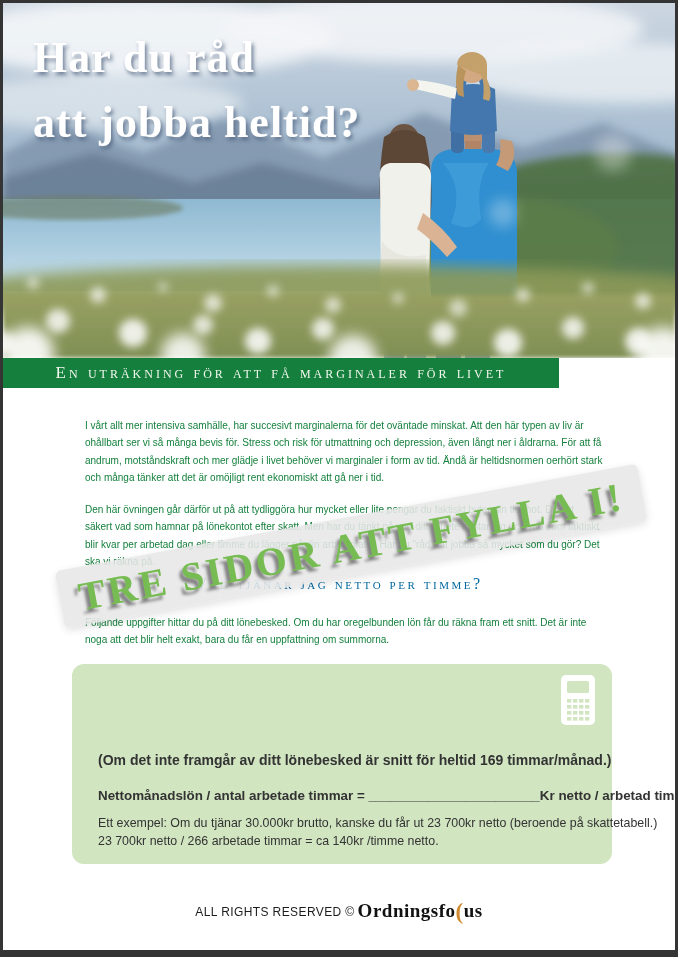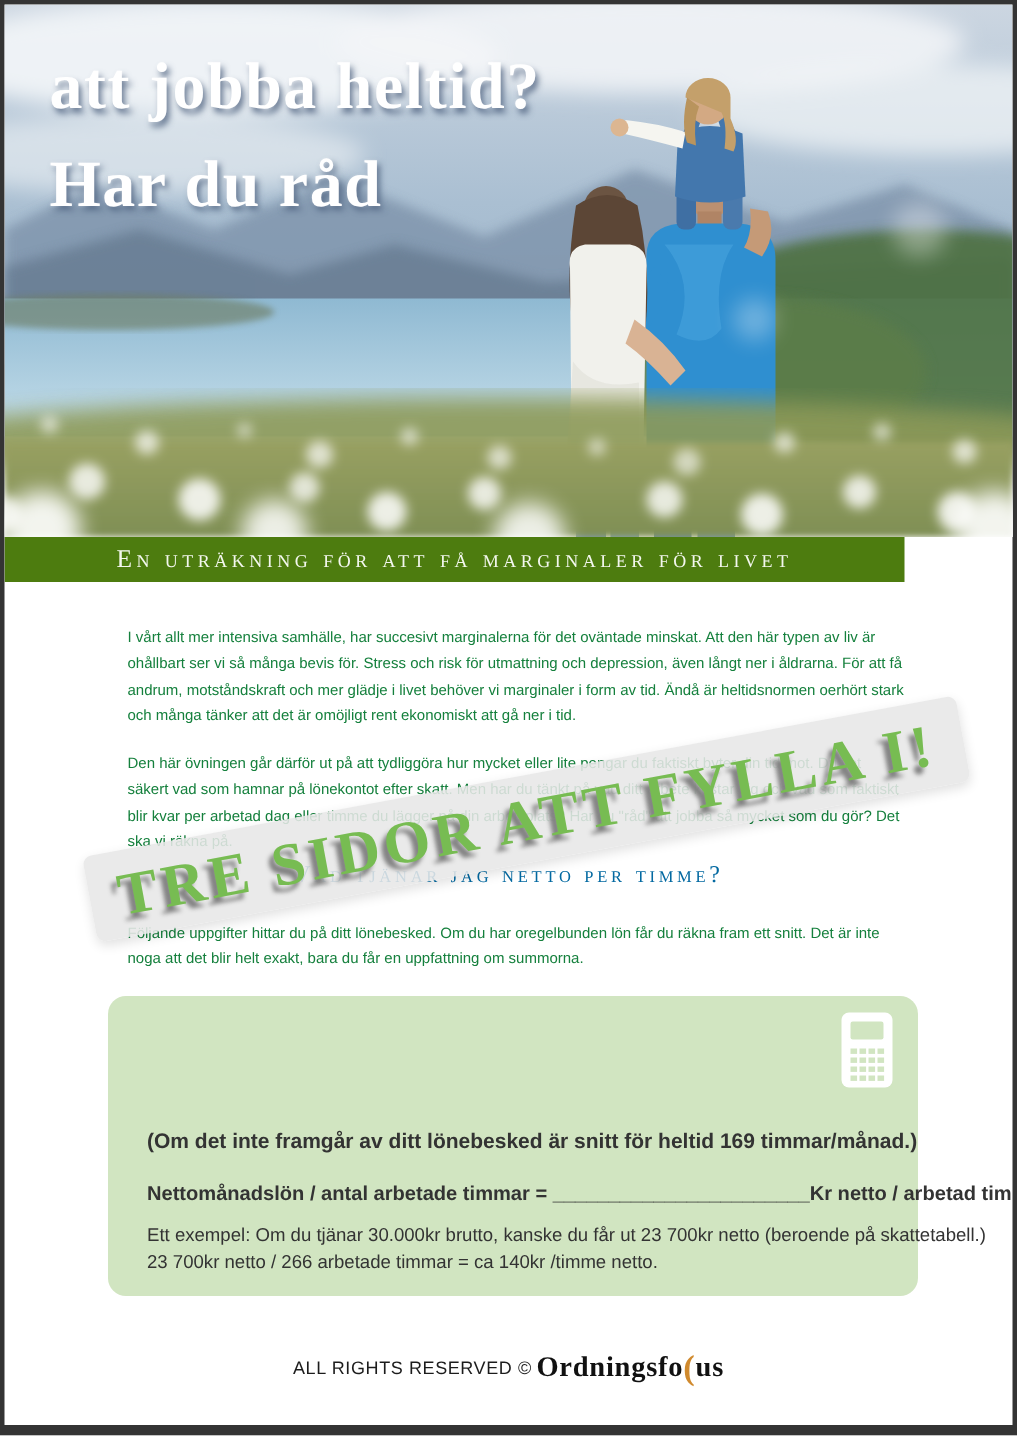--- a/index.html
+++ b/index.html
@@ -13,22 +13,22 @@
   .hero{position:absolute; left:0; top:0; width:672px; height:355px; overflow:hidden;}
   .hero svg{display:block;}
   .hero-title{
     position:absolute; left:30px; top:22px; width:420px;
     font-family:cursive; font-weight:600; font-size:44px; line-height:1.48;
     color:#ffffff; text-shadow:2px 3px 4px rgba(75,95,125,.8), 0 0 2px rgba(255,255,255,.4);
     letter-spacing:1px;
   }
   
   .banner{
-    position:absolute; left:0; top:355px; width:600px; height:30px;
-    background:#4d7c0f; display:flex; align-items:center; justify-content:center;
+    position:absolute; left:0; top:355px; width:556px; height:30px;
+    background:#15803d; display:flex; align-items:center; justify-content:center;
   }
   .banner-text{
     font-family:"Liberation Serif", serif; font-variant:small-caps;
     color:#f3f7ee; font-size:17px; letter-spacing:3px;
   }
   
   .para{position:absolute; left:82px; width:518px; font-size:10px; line-height:17.4px; color:#15803d;}
   .p1{top:404px;}
   .p2{top:488px;}
   .section-heading{
@@ -196,22 +196,22 @@
       <g fill="#ffffff" filter="url(#b7)">
         <circle cx="25" cy="350" r="26" opacity=".9"></circle>
           <circle cx="180" cy="352" r="22" opacity=".85"></circle>
         <circle cx="350" cy="356" r="24" opacity=".85"></circle>
           <circle cx="660" cy="350" r="26" opacity=".9"></circle>
         <circle cx="610" cy="150" r="18" opacity=".35"></circle>
           <circle cx="500" cy="210" r="14" opacity=".3"></circle>
       </g>
     </svg>
     <div class="hero-title">
+      <div>Har du råd</div>
       <div>att jobba heltid?</div>
-      <div>Har du råd</div>
     </div>
   </div>
 
   <div class="banner">
     <span class="banner-text">En uträkning för att få marginaler för livet</span>
   </div>
 
   <p class="para p1">I vårt allt mer intensiva samhälle, har succesivt marginalerna för det oväntade minskat. Att den här typen av liv är ohållbart ser vi så många bevis för. Stress och risk för utmattning och depression, även långt ner i åldrarna. För att få andrum, motståndskraft och mer glädje i livet behöver vi marginaler i form av tid. Ändå är heltidsnormen oerhört stark och många tänker att det är omöjligt rent ekonomiskt att gå ner i tid.</p>
   <p class="para p2">Den här övningen går därför ut på att tydliggöra hur mycket eller lite pengar du faktiskt byter din tid mot. Du vet säkert vad som hamnar på lönekontot efter skatt. Men har du tänkt på vad ditt arbete kostar dig och vad som faktiskt blir kvar per arbetad dag eller timme du lägger på din arbetsplats? Har du "råd" att jobba så mycket som du gör? Det ska vi räkna på.</p>
 

